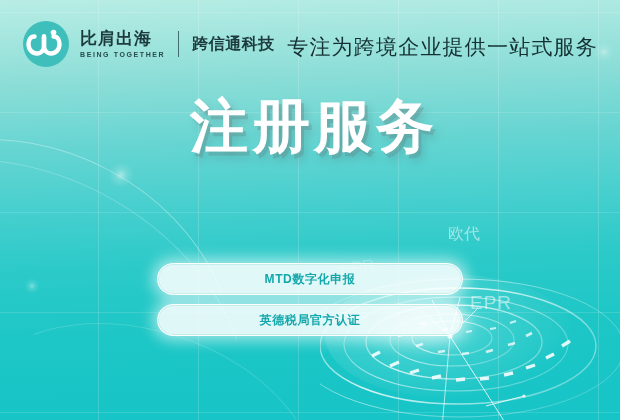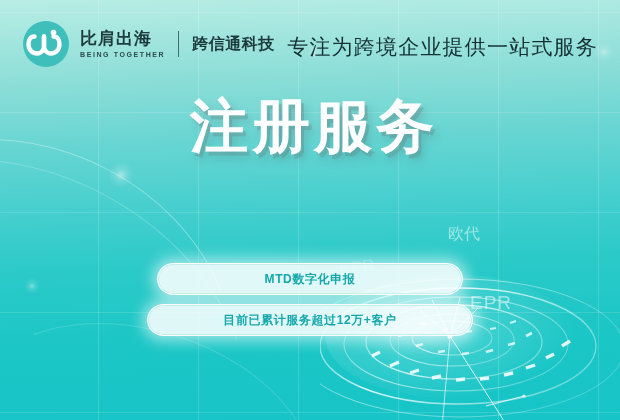--- a/index.html
+++ b/index.html
@@ -327,18 +327,18 @@
   </div>
 
   <div class="wm wm-faint">EPR</div>
   <div class="wm wm-ou">欧代</div>
   <div class="wm wm-epr">EPR</div>
 
   <div class="pills">
     <div class="pill p1">
       <span>MTD数字化申报</span>
     </div>
-    <div class="pill p3">
-      <span>目前已累计服务超过12万+客户</span>
+    <div class="pill p2">
+      <span>英德税局官方认证</span>
     </div>
   </div>
 
 </div>
 
 </body></html>

